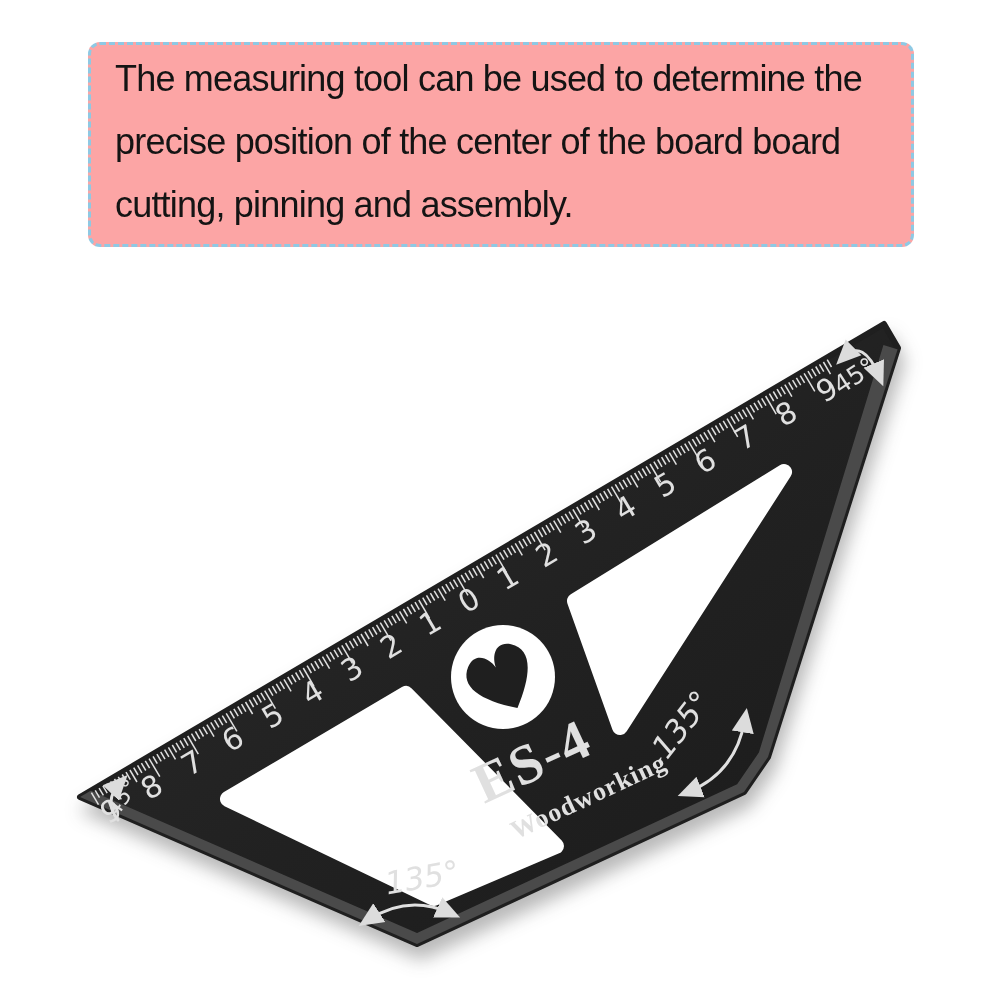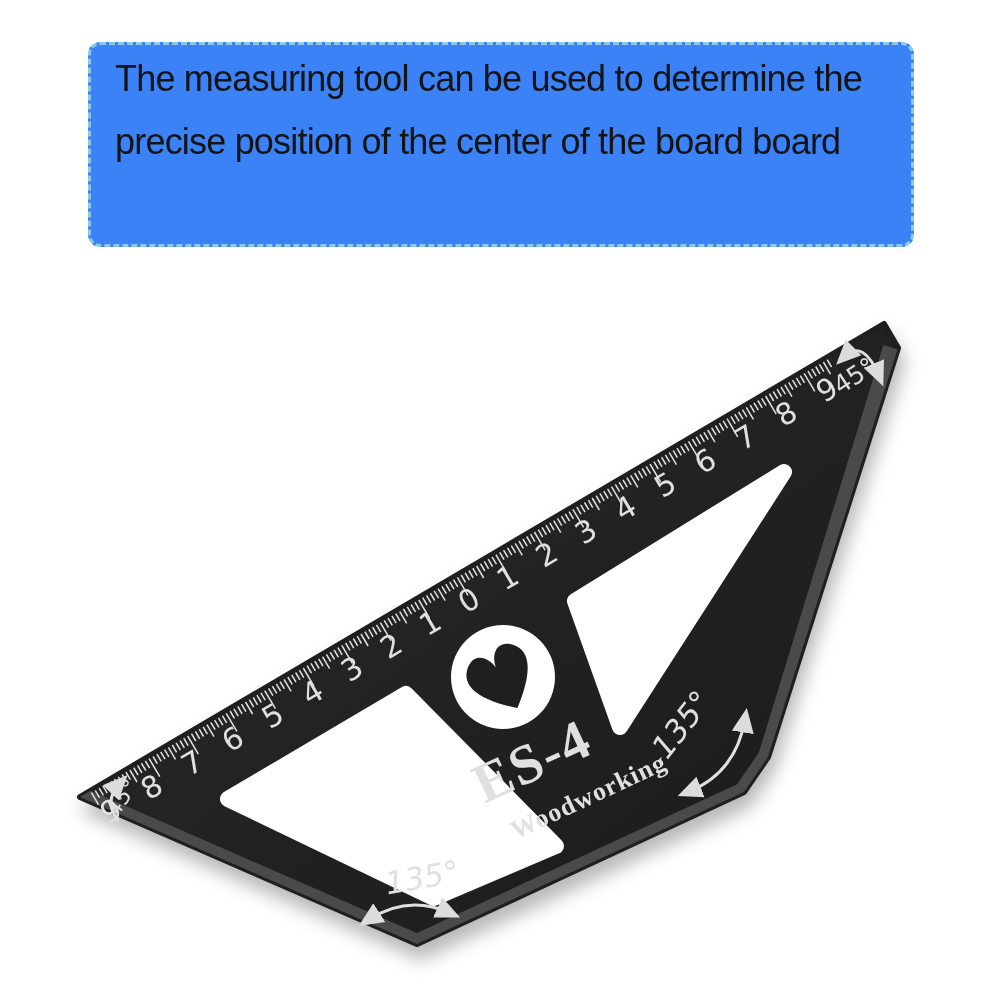--- a/index.html
+++ b/index.html
@@ -1,20 +1,20 @@
 <!DOCTYPE html>
 <html style="--body1: #1f1f1f; --body2: #2b2b2b; --bevel: #4a4a4a; --marking: #e0e0e0; --callout-border: #8ec9e4; --callout-text: #141414;"><head>
 <meta charset="utf-8">
 <style>
   html,body{margin:0;padding:0;background:#fff;}
   .stage{position:relative;width:1001px;height:1001px;background:#fff;overflow:hidden;
          font-family:"Liberation Sans",sans-serif;}
   .callout{position:absolute;left:88px;top:42px;width:826px;height:205px;box-sizing:border-box;
            border:3px dashed var(--callout-border,#8ec9e4);border-radius:12px;
-           padding:2px 0 0 24px;background:#3b82f6;}
+           padding:2px 0 0 24px;background:#fca5a5;}
   .callout-line{font-size:36px;line-height:63px;letter-spacing:-0.8px;white-space:nowrap;
                 color:var(--callout-text,#141414);}
   .tool-svg{position:absolute;left:0;top:0;}
   .body-group{filter:drop-shadow(4px 13px 9px rgba(40,40,40,0.33));}
   .body-fill{fill:url(#bodyGrad);stroke:var(--body1,#1f1f1f);stroke-width:6;stroke-linejoin:round;}
   .window{fill:#fff;stroke:#fff;stroke-width:16;stroke-linejoin:round;}
   .bevel{stroke:var(--bevel,#4a4a4a);stroke-width:20;fill:none;}
   .tick{stroke:var(--marking,#d8d8d8);stroke-width:1.5;}
   .scale-num{fill:var(--marking,#e0e0e0);font-family:"DejaVu Sans",sans-serif;font-size:30px;
              text-anchor:middle;}
@@ -25,20 +25,21 @@
   .heart{fill:var(--body1,#1f1f1f);}
 </style>
 </head>
 <body>
 
 <div class="stage">
 
   <div class="callout">
     <div class="callout-line">The measuring tool can be used to determine the</div>
     <div class="callout-line">precise position of the center of the board board</div>
+    <div class="callout-line">cutting, pinning and assembly.</div>
   </div>
 
   <svg class="tool-svg" width="1001" height="1001" viewBox="0 0 1001 1001">
     <defs>
       <linearGradient id="bodyGrad" x1="0" y1="0" x2="1" y2="1">
         <stop offset="0" stop-color="#2c2c2c"></stop>
         <stop offset="0.55" stop-color="#212121"></stop>
         <stop offset="1" stop-color="#1a1a1a"></stop>
       </linearGradient>
       <clipPath id="bodyClip">

